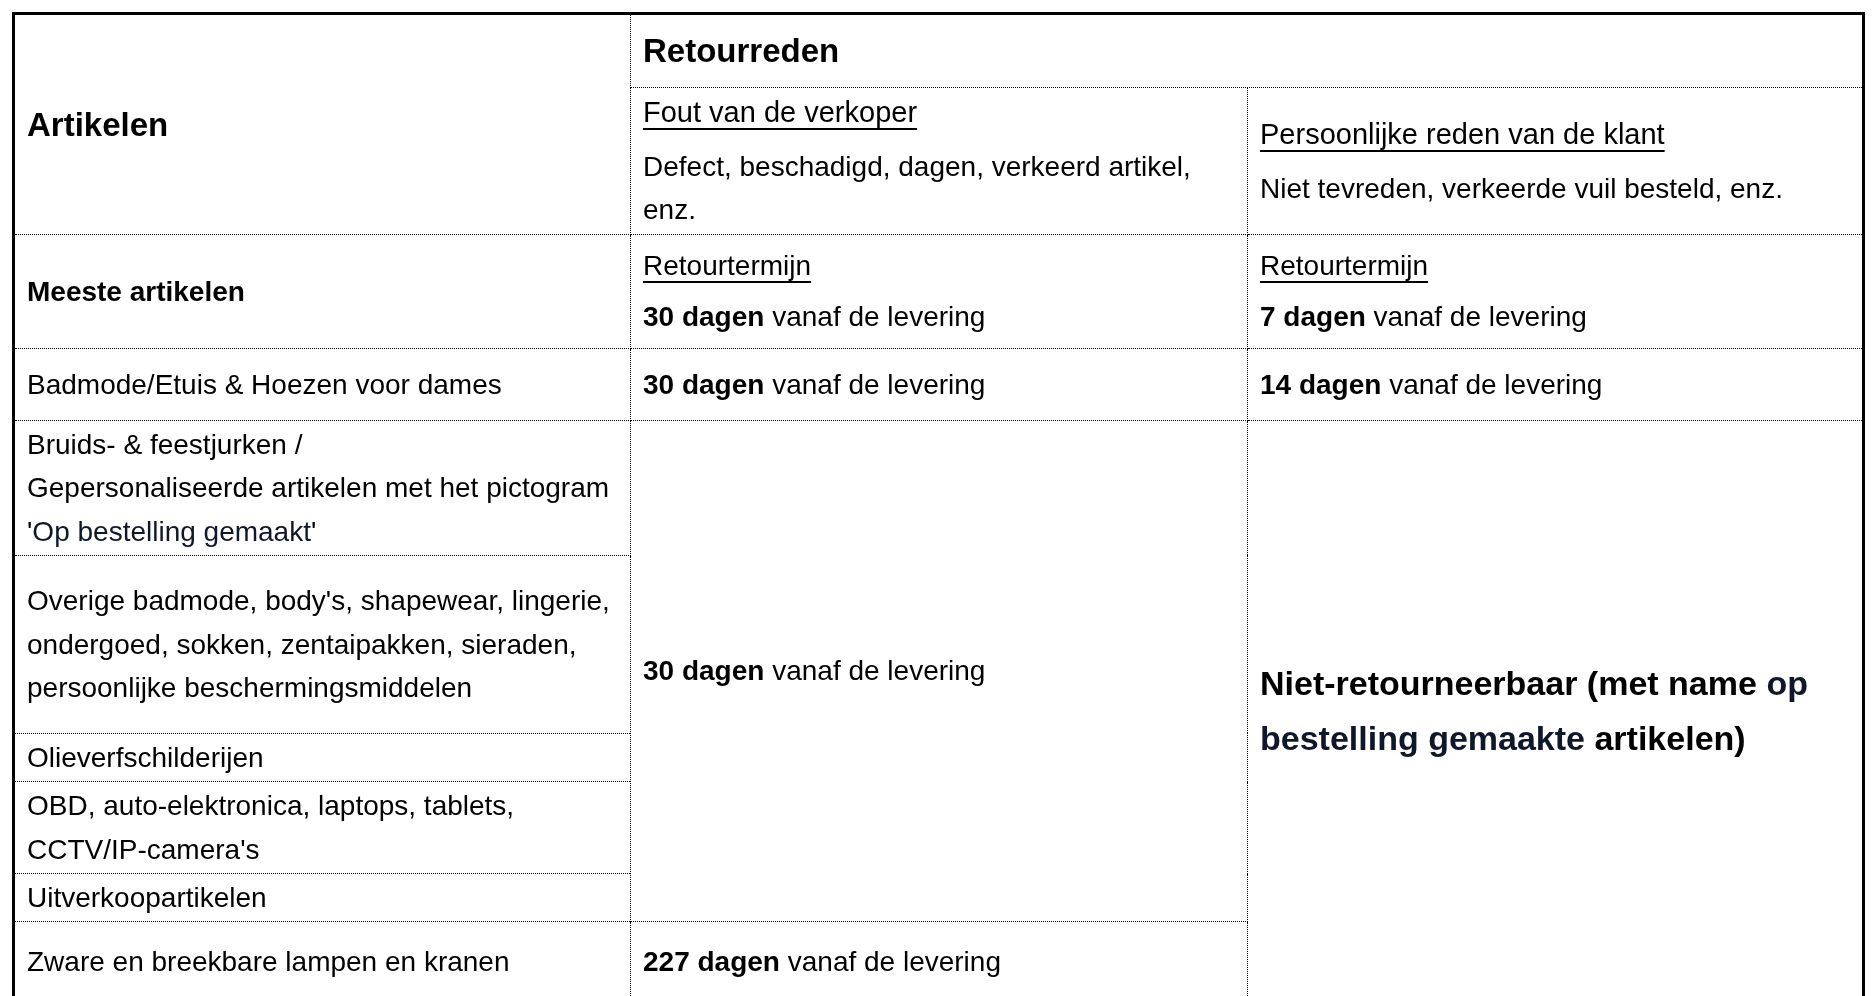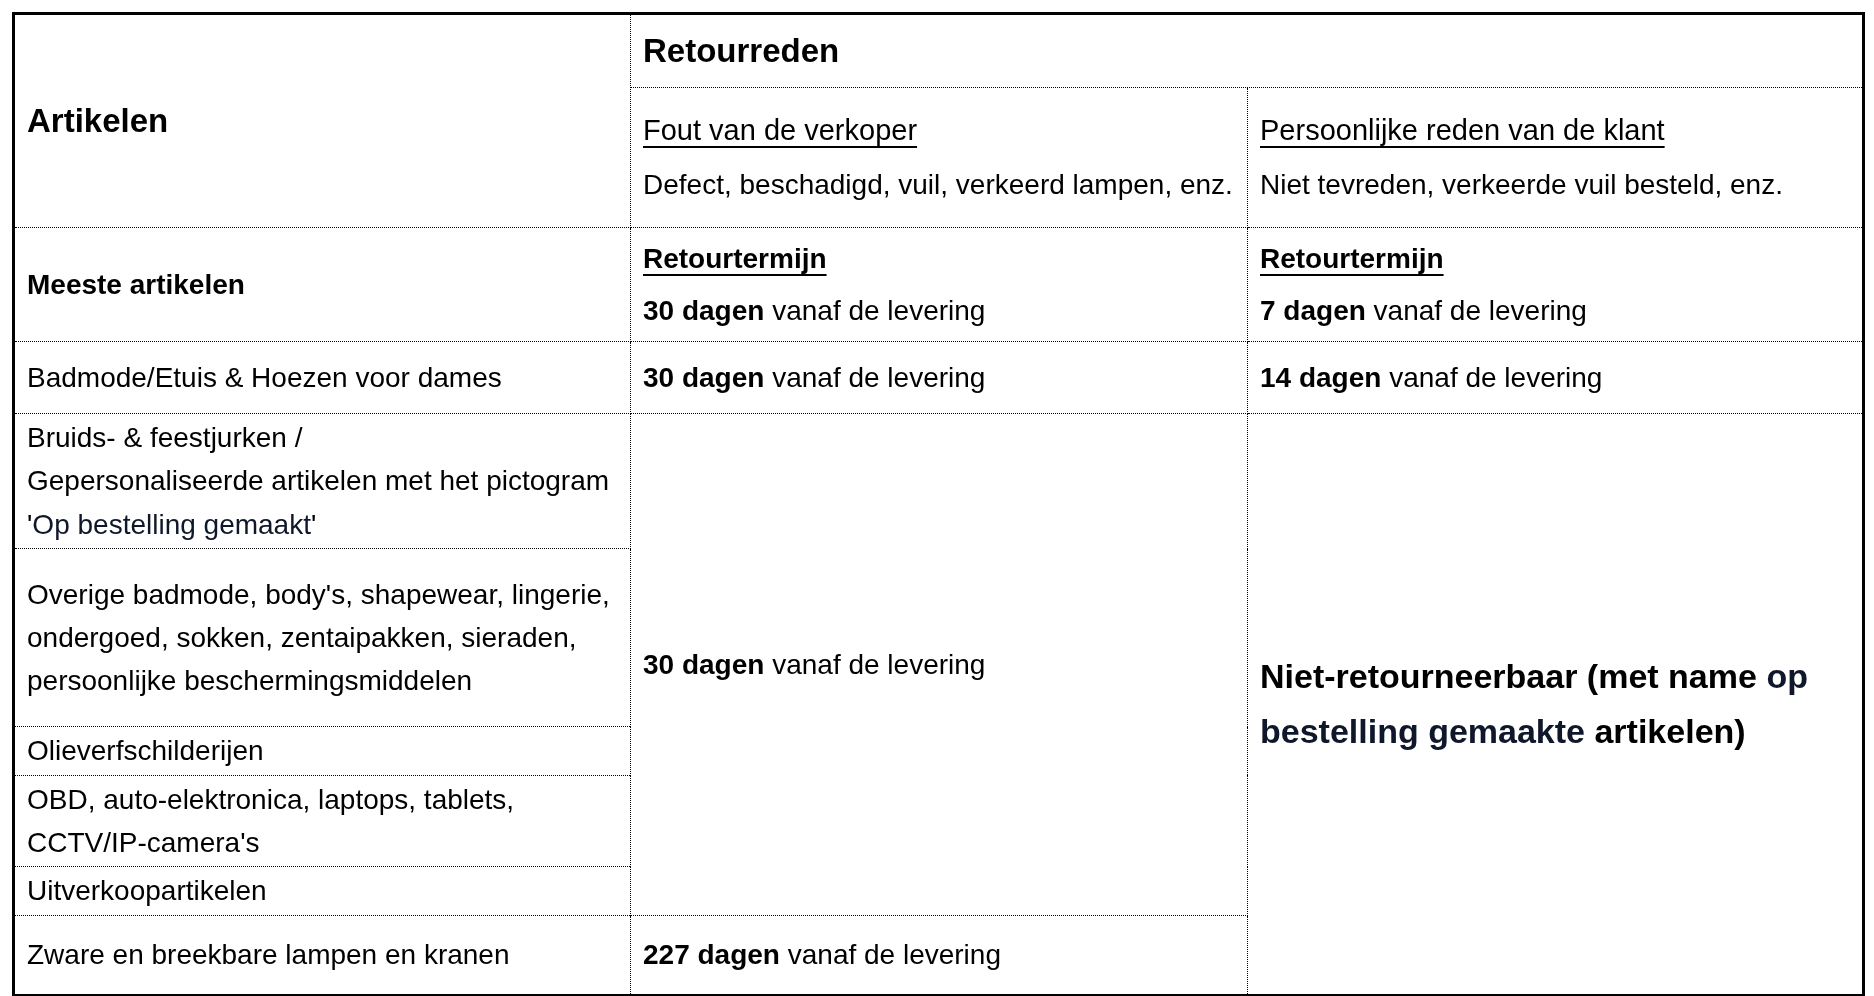--- a/index.html
+++ b/index.html
@@ -45,21 +45,21 @@
   .sub-title {
     font-size: 29px;
     font-weight: 400;
     text-decoration: underline;
     text-underline-offset: 6px;
     text-decoration-thickness: 2px;
     margin-bottom: 10px;
   }
   .term-title {
     font-size: 28px;
-    font-weight: 700;
+    font-weight: 400;
     text-decoration: underline;
     text-underline-offset: 6px;
     text-decoration-thickness: 2px;
     margin-bottom: 8px;
   }
   .desc { font-size: 28px; font-weight: 400; }
   b.term { font-weight: 700; margin-top: 44px; }
   .red { color: #0f172a; }
   .bold-label { font-weight: 700; }
   .nonret {
@@ -85,21 +85,21 @@
         <div class="big-header">Artikelen</div>
       </td>
       <td colspan="2">
         <div class="big-header">Retourreden</div>
       </td>
     </tr>
 
     <tr style="height:140px">
       <td>
         <div class="sub-title">Fout van de verkoper</div>
-        <div class="desc">Defect, beschadigd, vuil, verkeerd lampen, enz.</div>
+        <div class="desc">Defect, beschadigd, dagen, verkeerd artikel, enz.</div>
       </td>
       <td>
         <div class="sub-title">Persoonlijke reden van de klant</div>
         <div class="desc">Niet tevreden, verkeerde vuil besteld, enz.</div>
       </td>
     </tr>
 
     <tr style="height:114px">
       <td class="gray">
         <span class="bold-label">Meeste artikelen</span>

